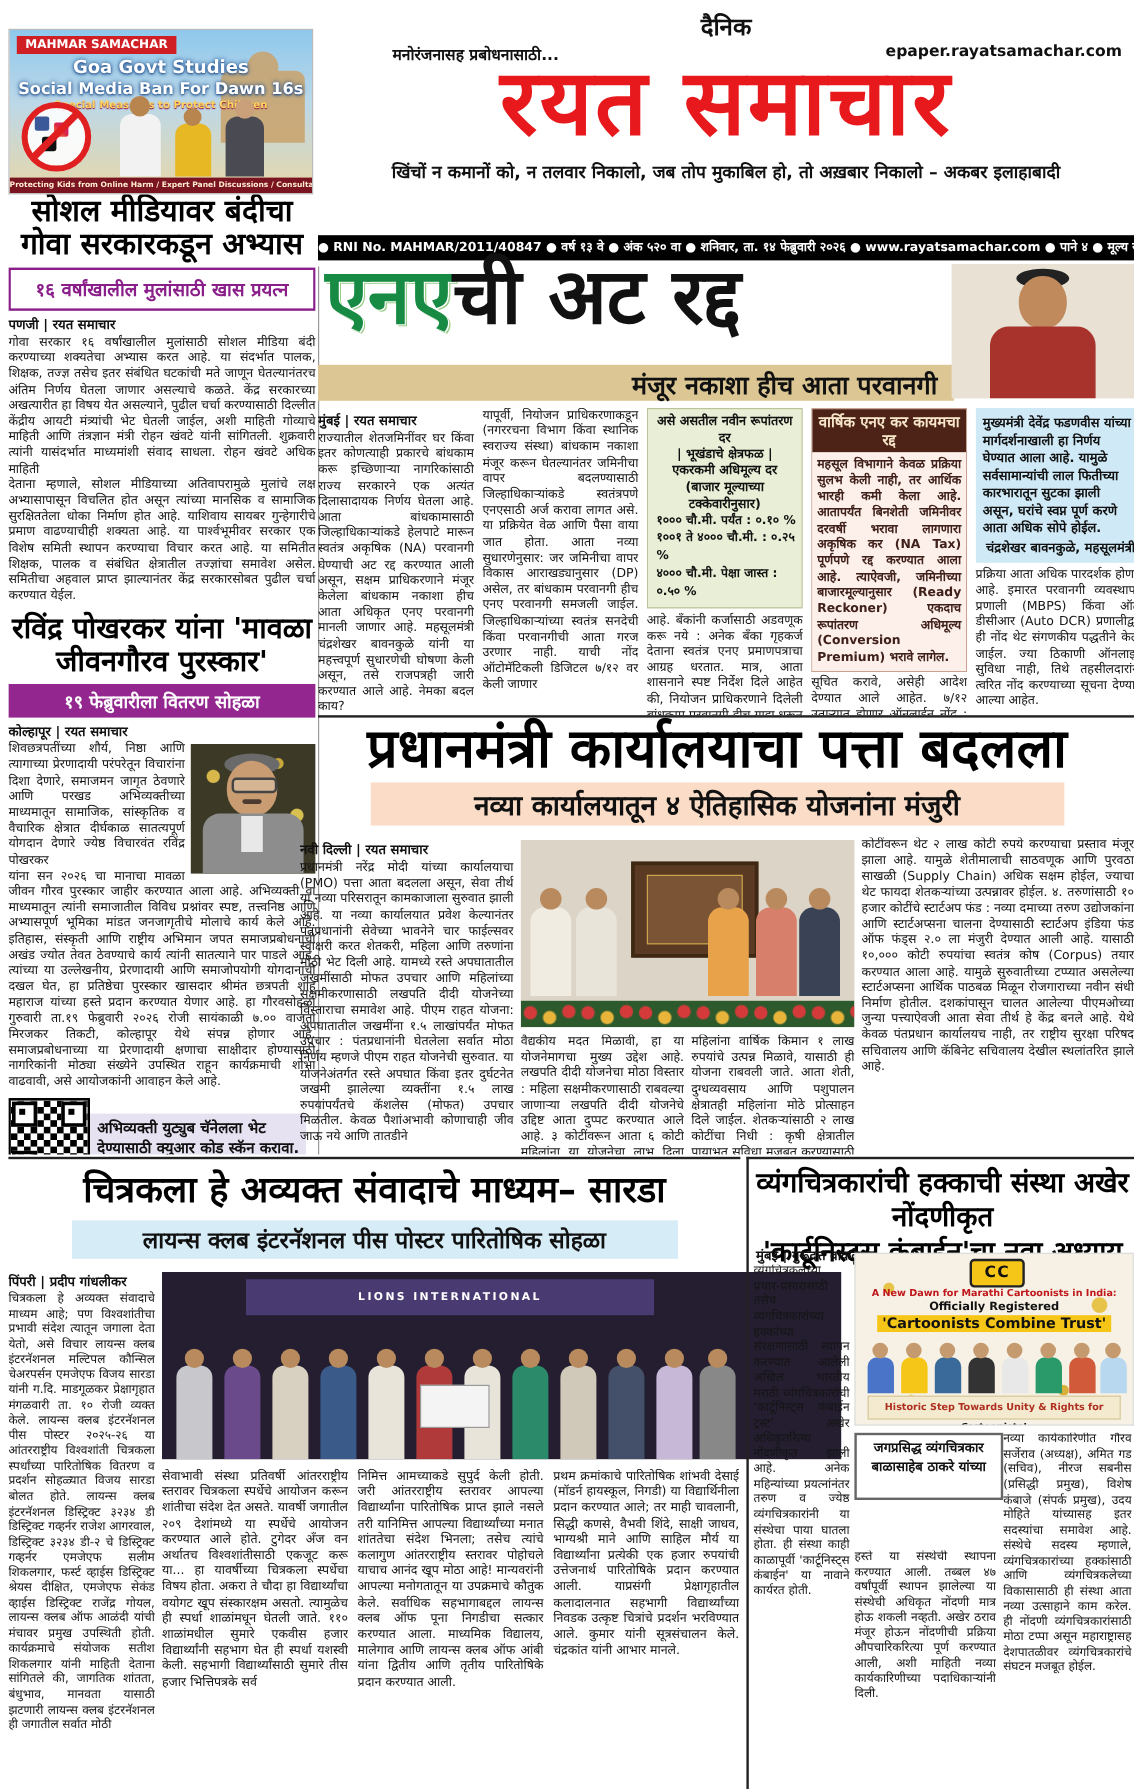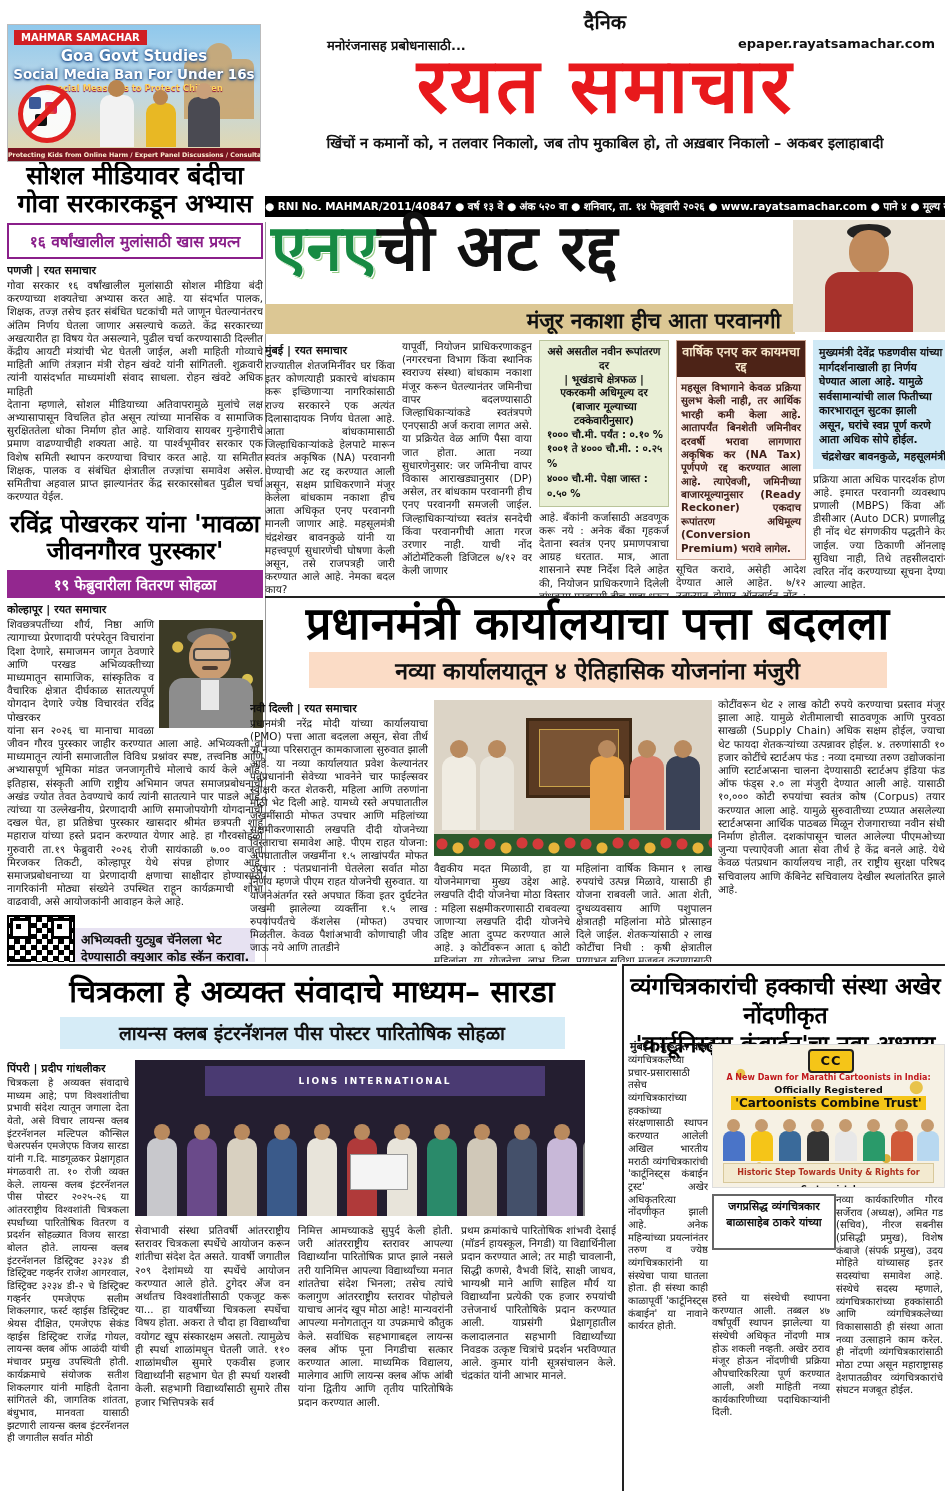--- a/index.html
+++ b/index.html
@@ -79,21 +79,21 @@
                       radial-gradient(circle at 24px 14px,#e8b43a 5px,rgba(0,0,0,0) 6px),
                       radial-gradient(circle at 40px 9px,#d43a3a 5px,rgba(0,0,0,0) 6px),#2d5a2d;background-size:48px 22px;}
   .pmo-c2{position:absolute;left:184px;top:164px;width:136px;height:100px;overflow:hidden;}
   .pmo-c3{position:absolute;left:326px;top:164px;width:136px;height:100px;overflow:hidden;}
   .pmo-c4{position:absolute;left:468px;top:0;width:227px;height:264px;overflow:hidden;}
   
   .lions{position:absolute;left:7px;top:964px;width:610px;height:527px;border-top:2px solid #222;}
   .lions-hl{text-align:center;font-size:30px;font-weight:bold;padding-top:4px;}
   .lions-sub{width:505px;margin:6px auto 0 auto;background:#d6ecf7;font-size:19px;font-weight:bold;text-align:center;padding:3px 0;}
   .lions-c1{position:absolute;left:0;top:92px;width:122px;height:432px;overflow:hidden;}
-  .lions-photo{position:absolute;left:128px;top:94px;width:450px;height:156px;background:#241e30;overflow:hidden;}
+  .lions-photo{position:absolute;left:128px;top:94px;width:566px;height:156px;background:#241e30;overflow:hidden;}
   .lions-banner{position:absolute;left:70px;top:6px;width:340px;height:30px;background:#4a3a72;color:#fff;
                 font-size:9px;font-weight:bold;text-align:center;line-height:30px;letter-spacing:2px;}
   .lp{position:absolute;bottom:0;width:30px;height:78px;border-radius:10px 10px 0 0;}
   .lp::before{content:"";position:absolute;left:7px;top:-14px;width:16px;height:16px;border-radius:50%;background:#b98a5e;}
   .cert{position:absolute;left:215px;bottom:26px;width:56px;height:34px;background:#f4f4f4;border:1px solid #999;}
   .lions-cols{position:absolute;left:128px;top:258px;width:482px;height:266px;display:flex;gap:8px;}
   .lcol{width:155px;flex:0 0 auto;overflow:hidden;}
   
   .cartoon{position:absolute;left:622px;top:964px;width:323px;height:527px;border-top:2px solid #222;border-left:2px solid #222;}
   .car-hl{text-align:center;font-size:23px;font-weight:bold;line-height:1.25;padding-top:6px;}
@@ -153,21 +153,21 @@
 </style>
 </head>
 <body>
 
 <div class="page">
 
   <div class="promo">
     <div class="capitol"></div>
     <div class="badge">MAHMAR SAMACHAR</div>
     <div class="pt1">Goa Govt Studies</div>
-    <div class="pt2">Social Media Ban For Under 16s</div>
+    <div class="pt2">Social Media Ban For Dawn 16s</div>
     <div class="pt3">Special Measures to Protect Children</div>
     <div class="ban">
         <i class="f"></i>
         <i class="g"></i>
         <i class="t"></i>
       </div>
     <div class="pm1"></div>
     <div class="pm2"></div>
     <div class="pm3"></div>
     <div class="pfoot">Protecting Kids from Online Harm / Expert Panel Discussions / Consultation with Central Govt.</div>

